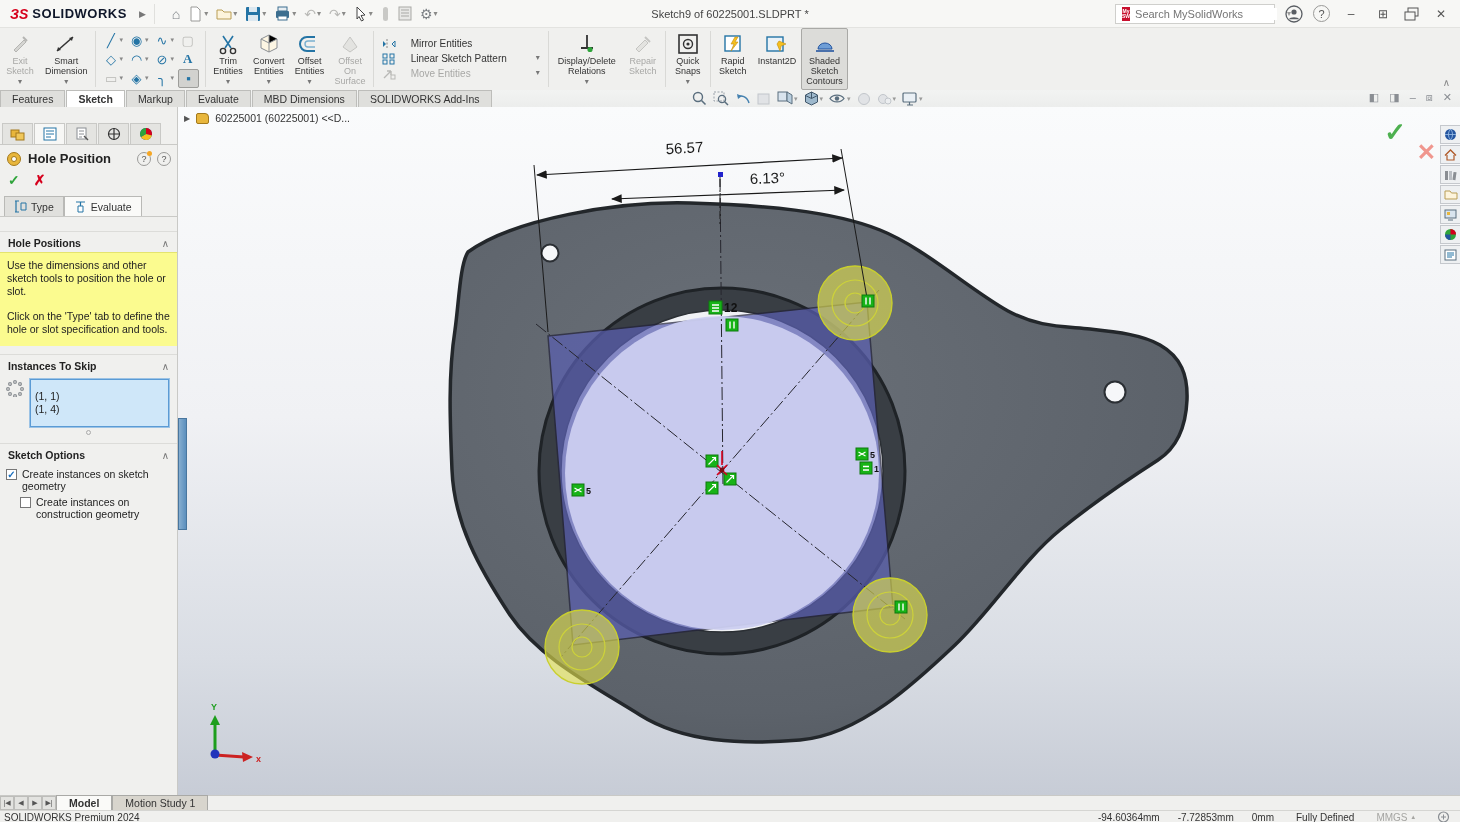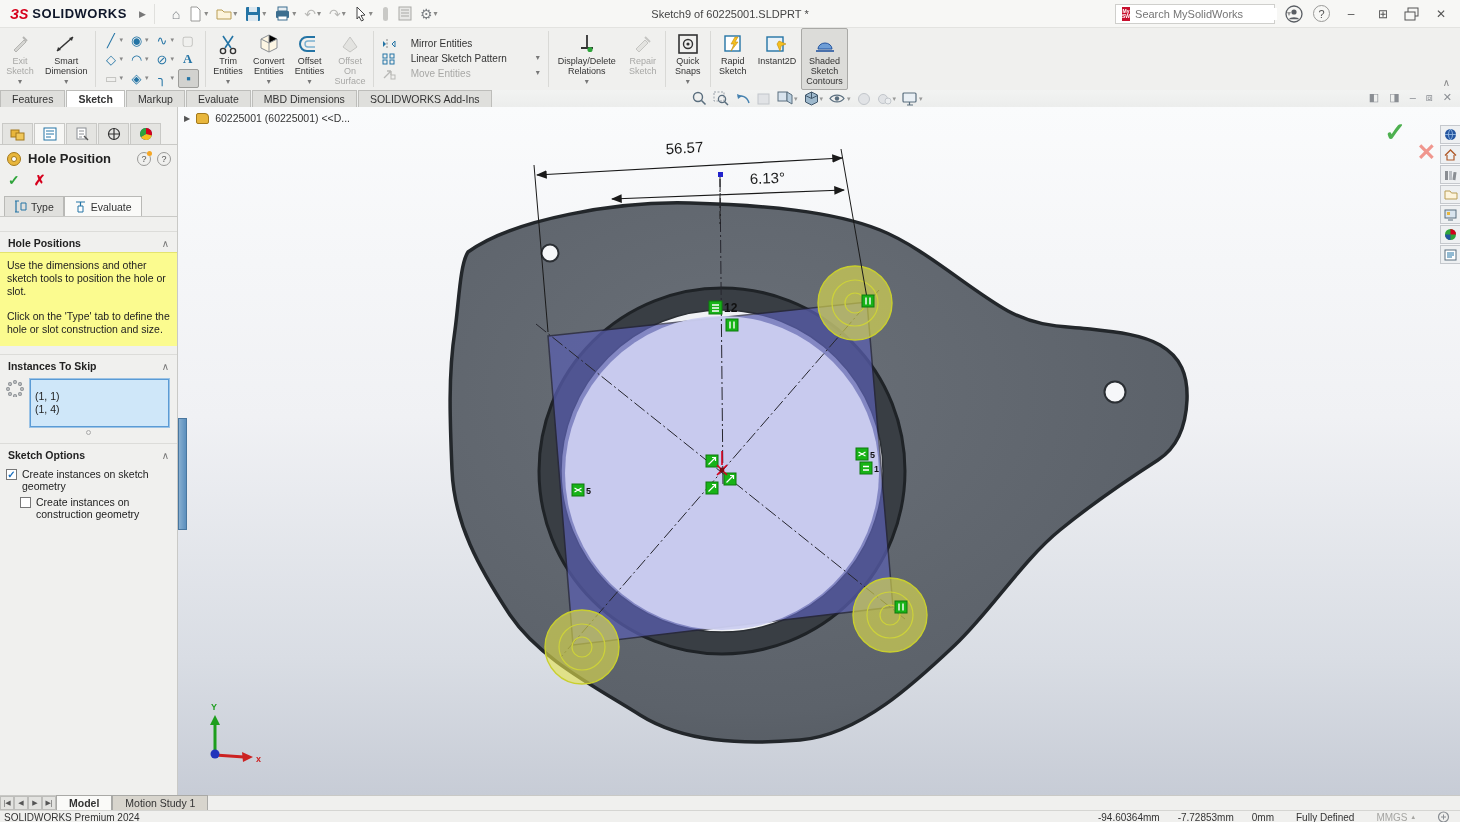--- a/index.html
+++ b/index.html
@@ -599,21 +599,21 @@
           <span>Evaluate</span>
         </div>
       </div>
 
       <div class="sechdr" style="margin-top:14px">
         <span>Hole Positions</span>
         <span class="chev">∧</span>
       </div>
       <div class="yellowbox">
         <p>Use the dimensions and other sketch tools to position the hole or slot.</p>
-        <p>Click on the 'Type' tab to define the hole or slot construction and size.</p>
+        <p>Click on the 'Type' tab to define the hole or slot specification and tools.</p>
       </div>
 
       <div class="sechdr">
         <span>Instances To Skip</span>
         <span class="chev">∧</span>
       </div>
       <div class="skiprow">
         <svg width="18" height="18">
           <g fill="none" stroke="#8a8e93" stroke-width="1.2">
             <circle cx="9" cy="3" r="1.4"></circle>

